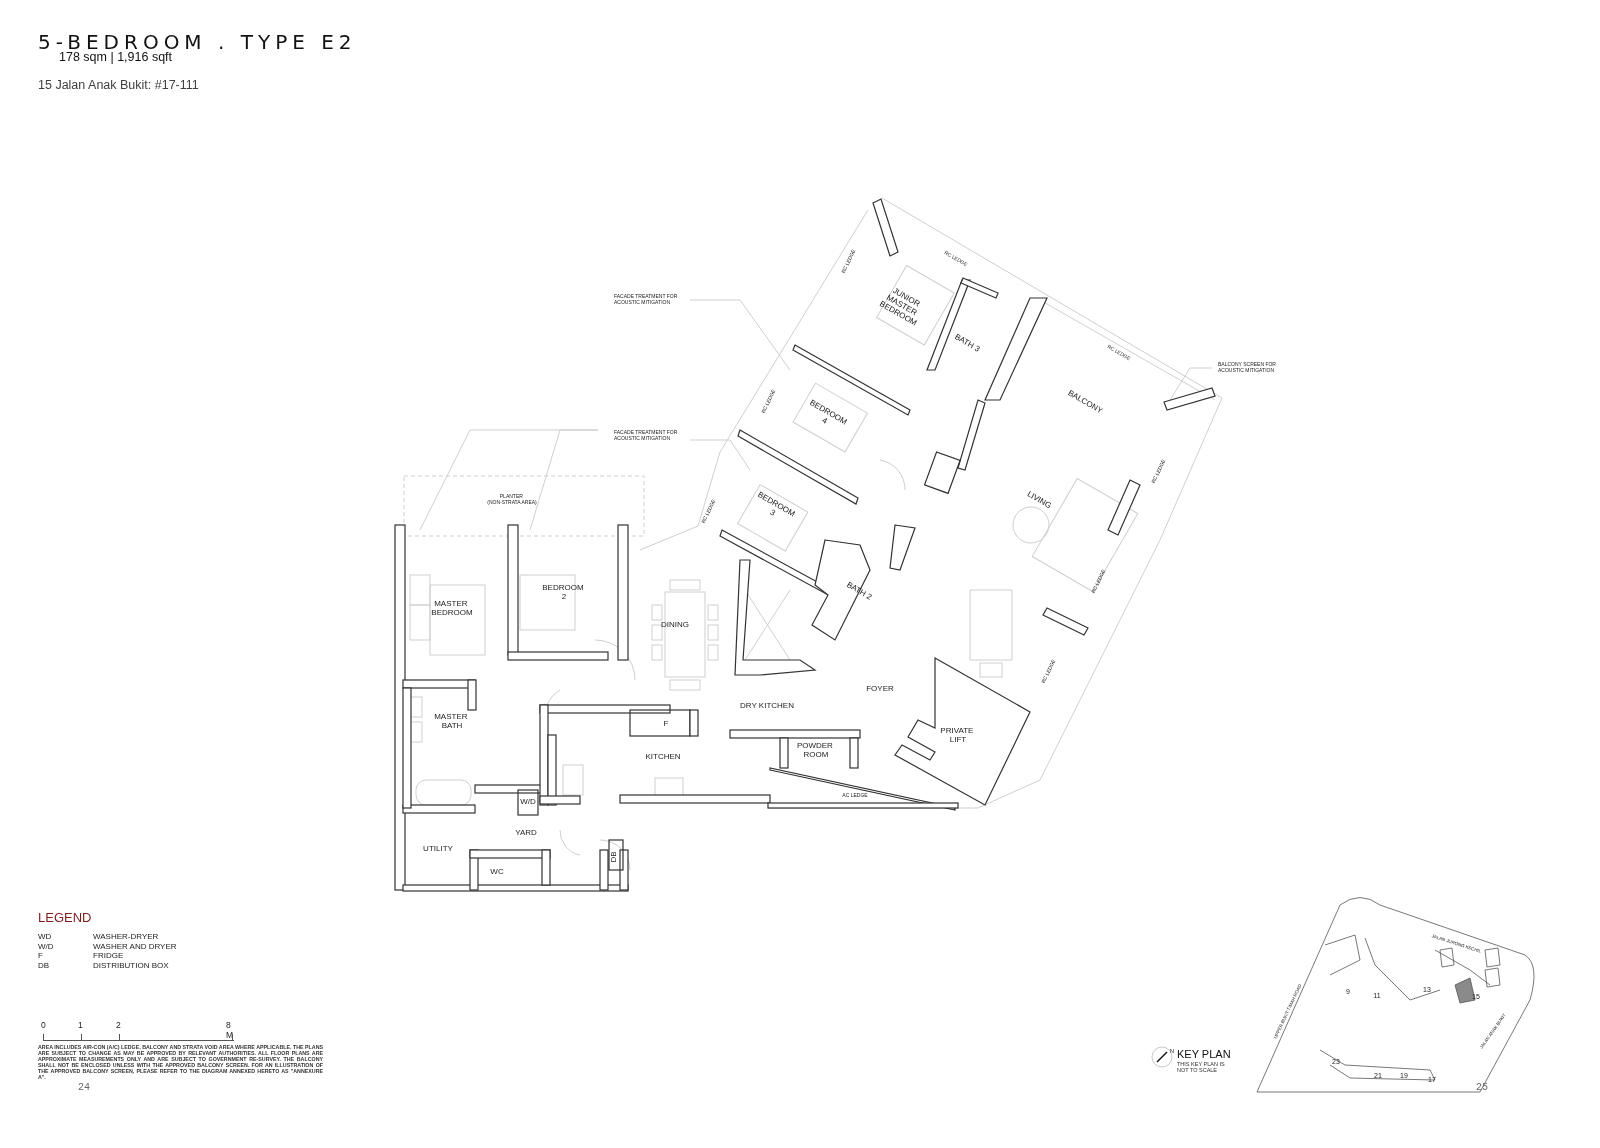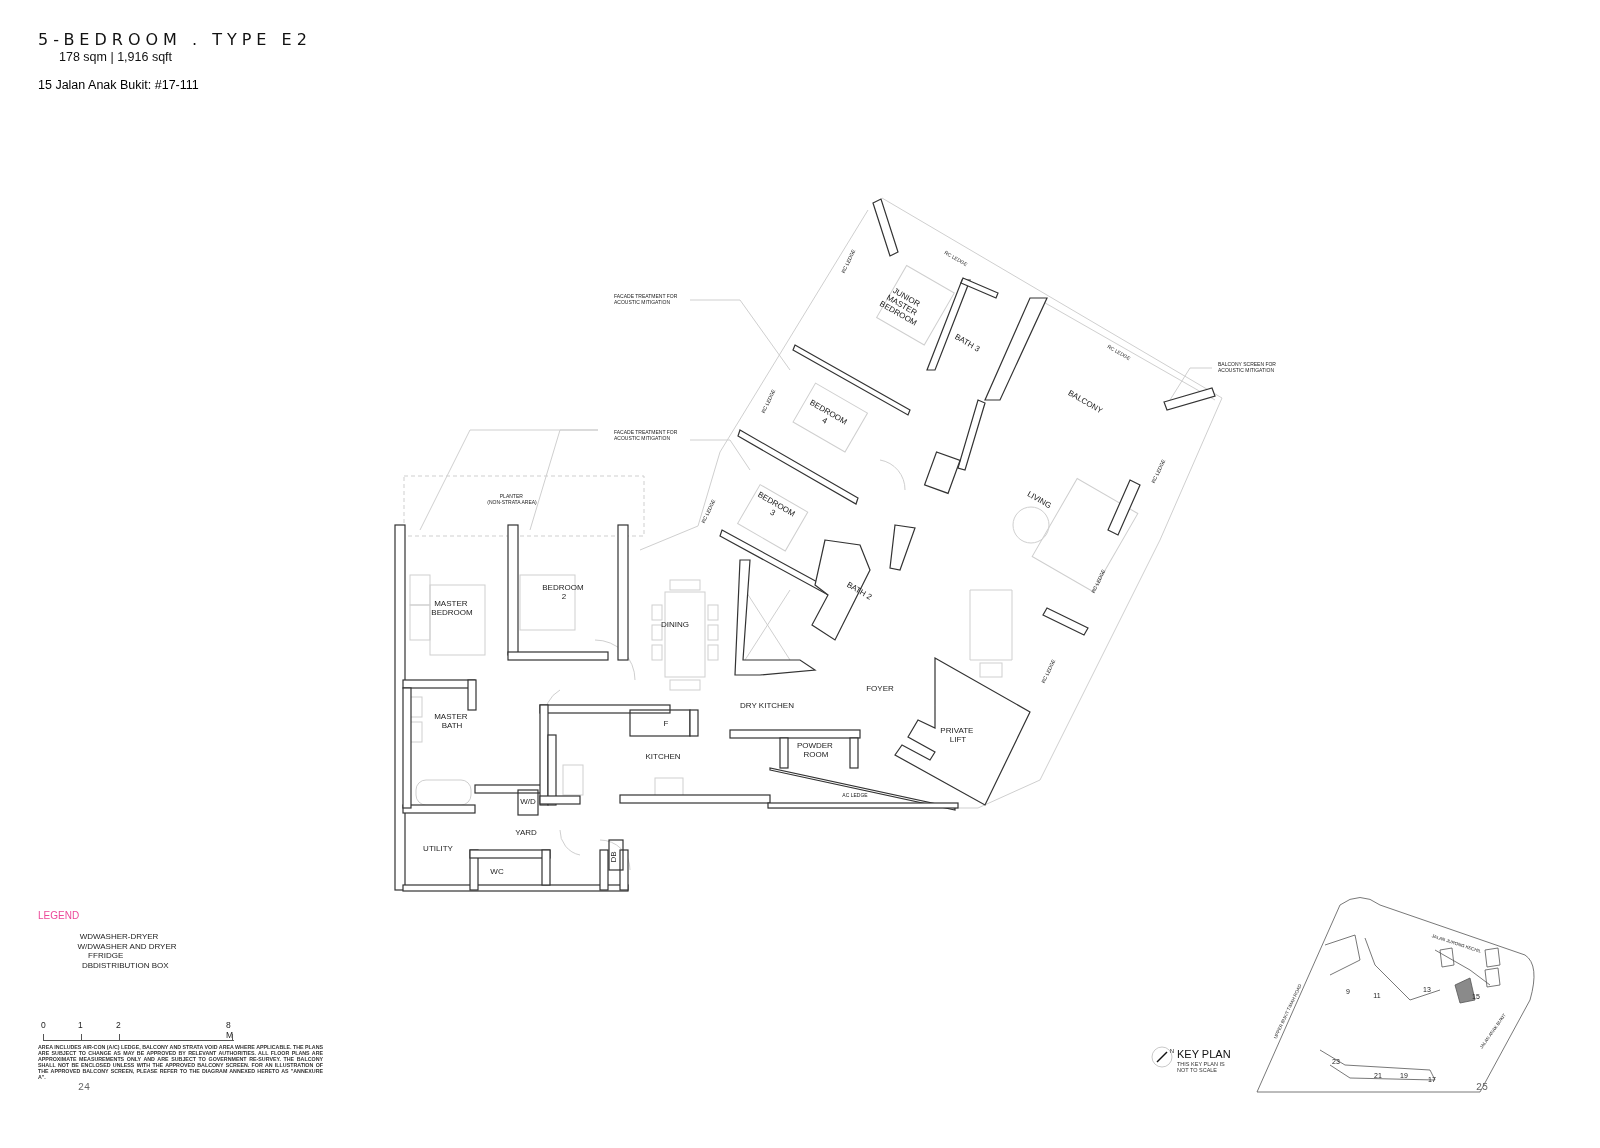--- a/index.html
+++ b/index.html
@@ -1,24 +1,24 @@
 <!DOCTYPE html>
 <html><head>
 <meta charset="utf-8">
 <style>
   html, body { margin:0; padding:0; background:#ffffff; }
   body { width:1600px; height:1148px; position:relative; overflow:hidden; font-family:"Liberation Sans", "DejaVu Sans", sans-serif; color:#1a1a1a; }
   .abs { position:absolute; }
-  .title { left:38px; top:30px; font-size:16px; letter-spacing:5px; font-family:"DejaVu Sans", sans-serif; font-weight:400; color:#111; }
+  .title { left:38px; top:30px; font-size:20px; letter-spacing:5px; font-family:"DejaVu Sans", sans-serif; font-weight:400; color:#111; }
   .area { left:38px; top:50px; font-size:12.5px; color:#111;margin-left:21px; }
-  .address { left:38px; top:78px; font-size:12.5px; color:#000000;text-align:center; }
-  .legend-title { left:38px; top:910px; font-size:10px; color:#ec4899; }
+  .address { left:38px; top:78px; font-size:12.5px; color:#404040;text-align:center; }
+  .legend-title { left:38px; top:910px; font-size:13px; color:#7f1d1d; }
   .legend-table { left:38px; top:932px; font-size:8px; line-height:9.5px; color:#222; }
   .legend-row { display:flex; }
-  .legend-row .k { width:55px;text-align:right; }
+  .legend-row .k { width:55px; }
   .scale { left:38px; top:1020px; width:200px; height:30px; }
   .scale-label { position:absolute; top:0; font-size:8.5px; color:#222; }
   .scale-bar { position:absolute; top:14px; left:5px; width:190px; height:6px; border-left:1px solid #555; border-bottom:1px solid #555; }
   .scale-tick { position:absolute; top:14px; width:1px; height:6px; background:#555; }
   .disclaimer { left:38px; top:1044px; width:285px; font-size:5.3px; line-height:6px; color:#333; text-align:justify; font-weight:bold; }
   .page-num { font-size:10px; color:#666; }
   .plan { left:0; top:0; }
   .plan text { font-family:"Liberation Sans", sans-serif; fill:#222; }
   .keyplan-label { left:1177px; top:1048px; font-size:11px; color:#111; }
   .keyplan-note { left:1177px; top:1061px; font-size:5.5px; line-height:6px; color:#333; }

